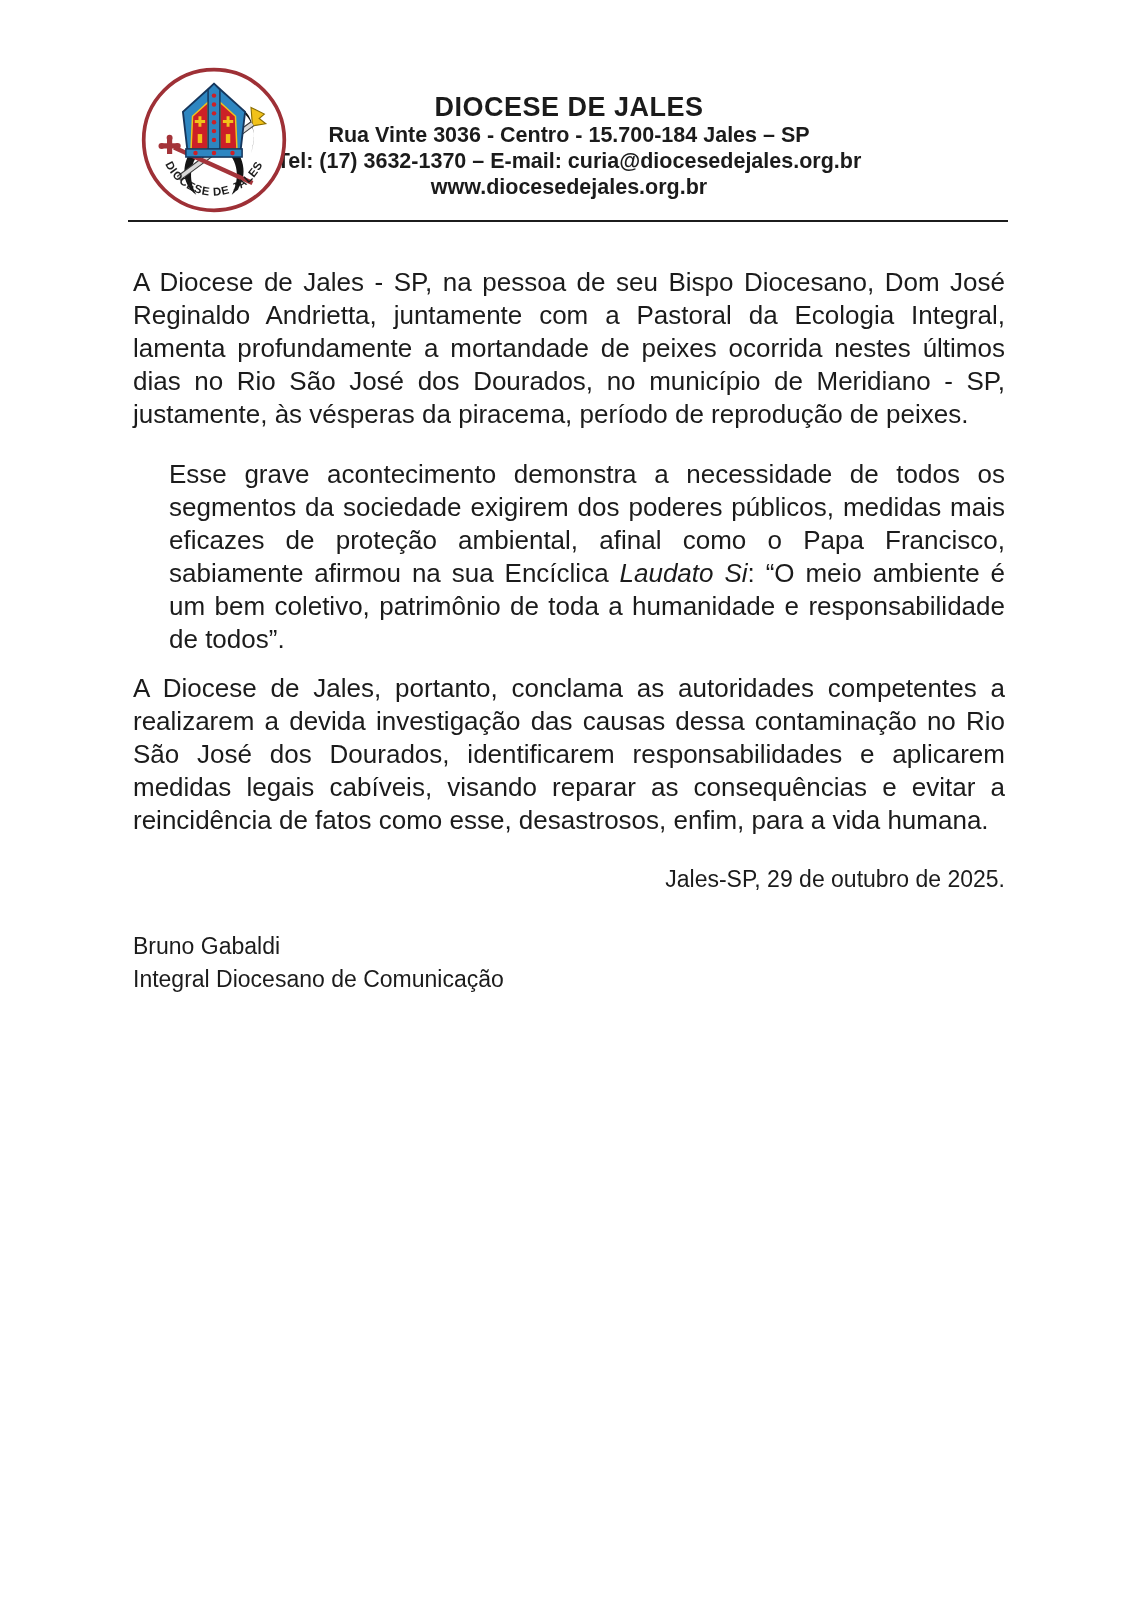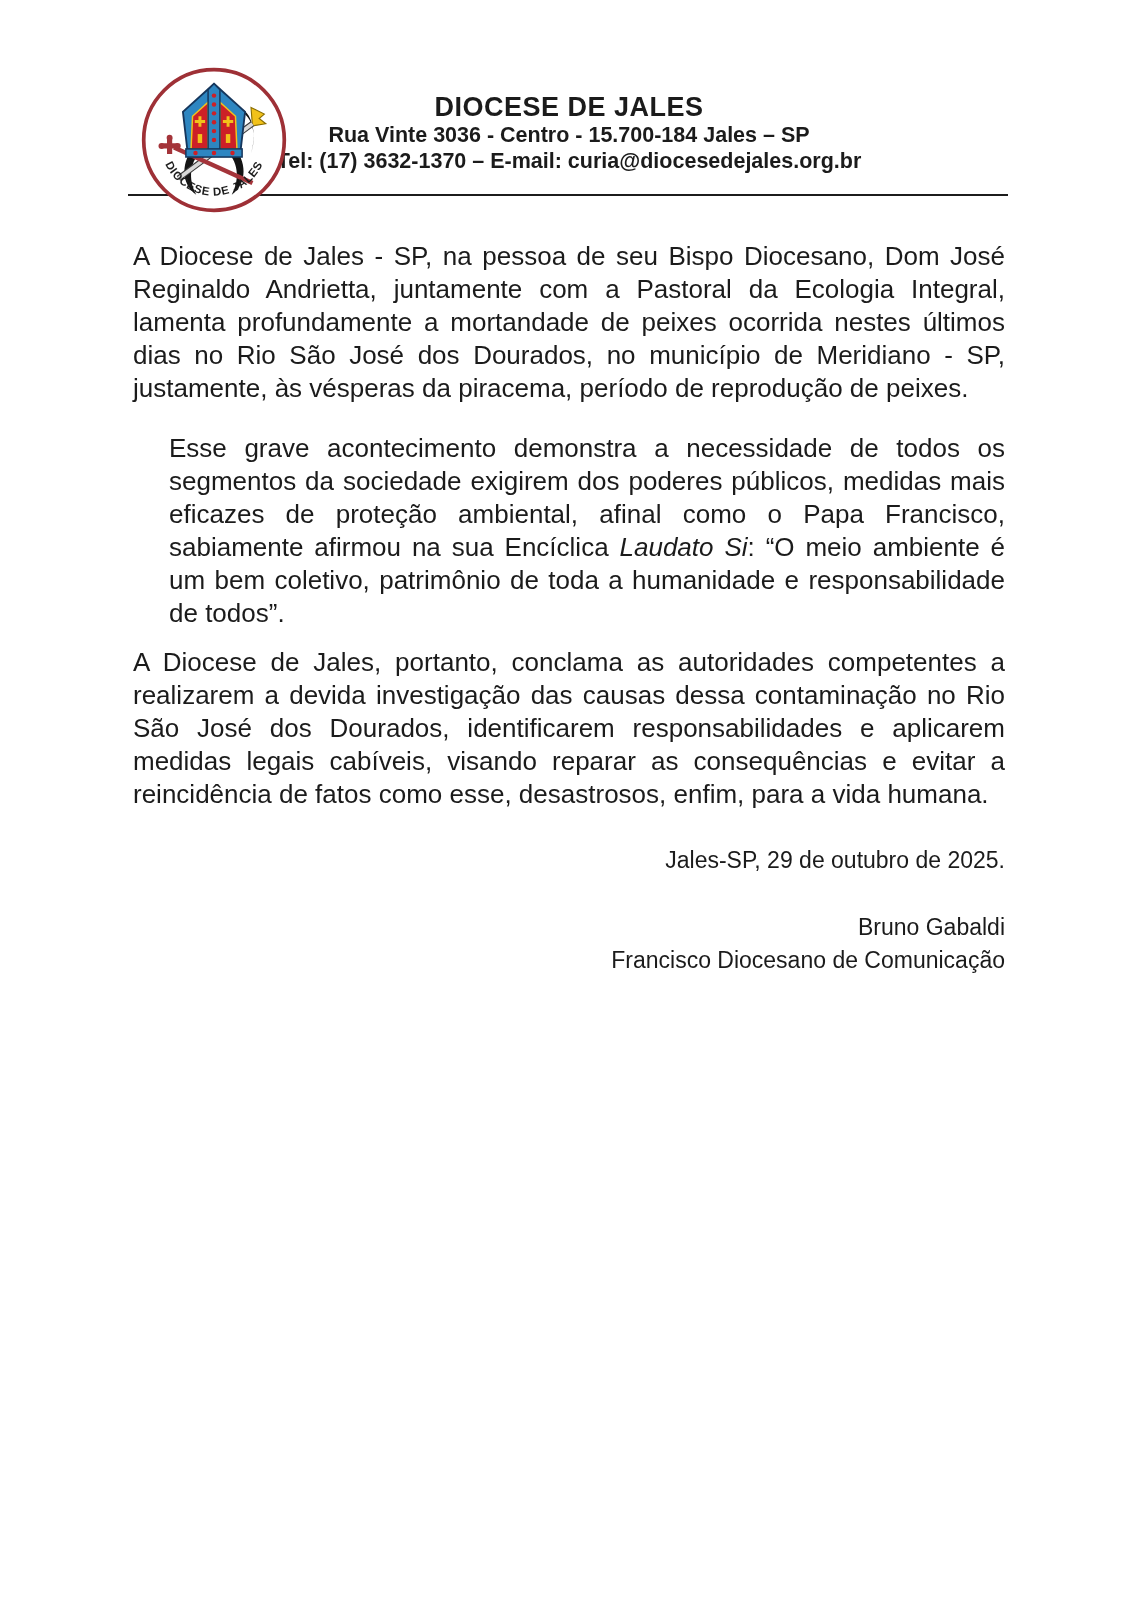--- a/index.html
+++ b/index.html
@@ -58,30 +58,30 @@
     font-size: 26px;
     line-height: 33px;
     text-align: justify;
     margin: 0;
   }
   .p1 { margin-top: 44px; }
   .p2 { margin-top: 27px; margin-left: 36px; }
   .p3 { margin-top: 16px; }
   .emphasis { font-style: italic; }
   .dateline {
-    margin-top: 33px;
+    margin-top: 26px;
     font-size: 23px;
     line-height: 33px;
     text-align: right;
   }
   .signature {
     margin-top: 34px;
     font-size: 23px;
     line-height: 33px;
-    text-align: right;
+    text-align: left;
   }
 </style>
 </head>
 <body>
 
 <div class="page">
 
   <div class="logo-wrap">
     <svg viewBox="0 0 200 200" width="148" height="148">
 
@@ -130,33 +130,34 @@
       <text font-family="Liberation Sans, sans-serif" font-size="15.5" font-weight="bold" fill="#1d1d1d" letter-spacing="1">
         <textPath href="#logoArc" startOffset="50%" text-anchor="middle">DIOCESE DE JALES</textPath>
       </text>
     </svg>
   </div>
 
   <div class="letterhead-text">
     <div class="org-name">DIOCESE DE JALES</div>
     <div class="letterhead-line">Rua Vinte 3036 - Centro - 15.700-184 Jales – SP</div>
     <div class="letterhead-line">Tel: (17) 3632-1370 – E-mail: curia@diocesedejales.org.br</div>
+    <div class="letterhead-line">www.diocesedejales.org.br</div>
   </div>
 
   <div class="divider"></div>
 
   <div class="content">
 
     <p class="body-par p1">A Diocese de Jales - SP, na pessoa de seu Bispo Diocesano, Dom José Reginaldo Andrietta, juntamente com a Pastoral da Ecologia Integral, lamenta profundamente a mortandade de peixes ocorrida nestes últimos dias no Rio São José dos Dourados, no município de Meridiano - SP, justamente, às vésperas da piracema, período de reprodução de peixes.</p>
 
     <p class="body-par p2"><span>Esse grave acontecimento demonstra a necessidade de todos os segmentos da sociedade exigirem dos poderes públicos, medidas mais eficazes de proteção ambiental, afinal como o Papa Francisco, sabiamente afirmou na sua Encíclica </span><span class="emphasis">Laudato Si</span><span>: “O meio ambiente é um bem coletivo, patrimônio de toda a humanidade e responsabilidade de todos”.</span></p>
 
     <p class="body-par p3">A Diocese de Jales, portanto, conclama as autoridades competentes a realizarem a devida investigação das causas dessa contaminação no Rio São José dos Dourados, identificarem responsabilidades e aplicarem medidas legais cabíveis, visando reparar as consequências e evitar a reincidência de fatos como esse, desastrosos, enfim, para a vida humana.</p>
 
     <div class="dateline">Jales-SP, 29 de outubro de 2025.</div>
 
     <div class="signature">
       <div>Bruno Gabaldi</div>
-      <div>Francisco Diocesano de Comunicação</div>
+      <div>Integral Diocesano de Comunicação</div>
     </div>
   </div>
 
 </div>
 
 </body></html>

